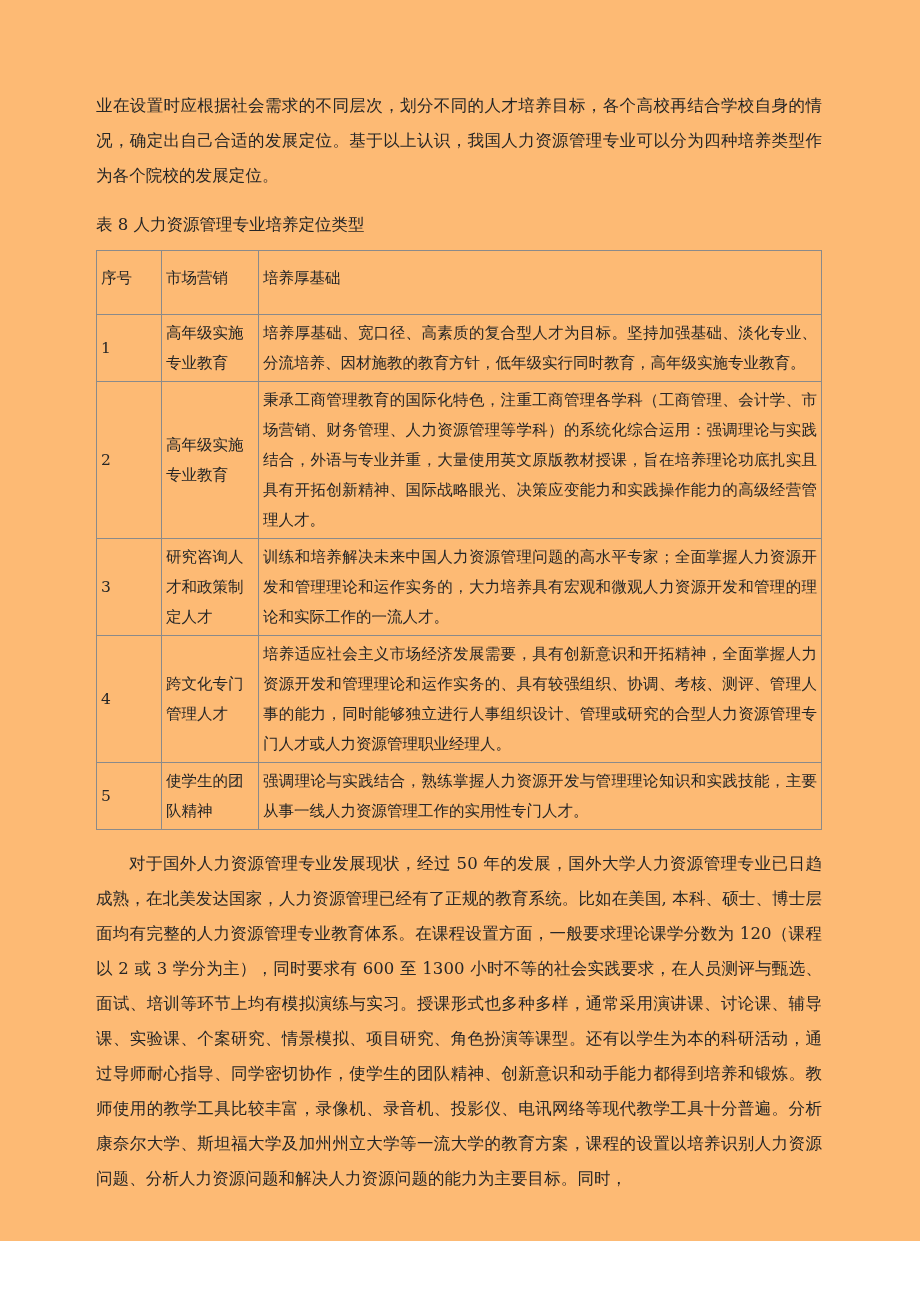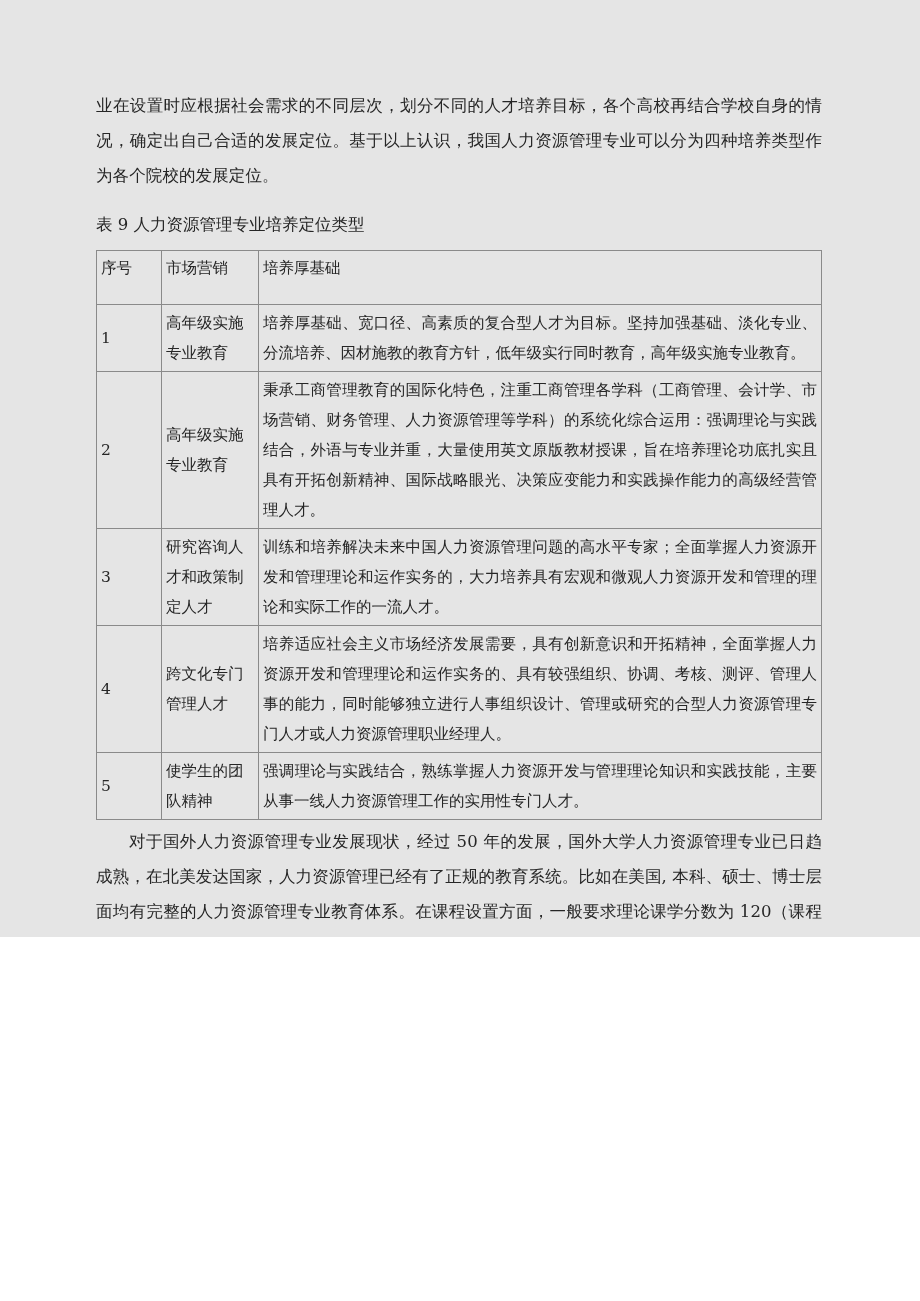--- a/index.html
+++ b/index.html
@@ -7,22 +7,22 @@
     padding: 0;
     background: #ffffff;
   }
   body {
     font-family: "DejaVu Serif", "Liberation Serif", serif;
     color: #1a1a1a;
   }
   .page {
     position: relative;
     width: 920px;
-    height: 937px;
-    background: #e5e5e5;
+    height: 1241px;
+    background: #fdba74;
     overflow: hidden;
     box-sizing: border-box;
   }
   .content {
     position: absolute;
     left: 96px;
     top: 88px;
     width: 726px;
   }
   .para {
@@ -67,41 +67,41 @@
     width: 88px;
     padding-left: 5px;
   }
   td.col-goal {
     padding-left: 6px;
     text-align: justify;
     text-justify: inter-ideograph;
   }
   thead td, tr.head td {
     vertical-align: top;
-    padding-top: 2px;
+    padding-top: 12px;
     height: 48px;
   }
   tr.head td.col-idx,
   tr.head td.col-type,
   tr.head td.col-goal {
     vertical-align: top;
   }
   .after-table {
-    margin-top: 4px;
+    margin-top: 16px;
   }
 </style>
 </head>
 <body>
 
 <div class="page">
   <div class="content">
 
     <p class="para">业在设置时应根据社会需求的不同层次，划分不同的人才培养目标，各个高校再结合学校自身的情况，确定出自己合适的发展定位。基于以上认识，我国人力资源管理专业可以分为四种培养类型作为各个院校的发展定位。</p>
 
-    <div class="table-caption">表 9 人力资源管理专业培养定位类型</div>
+    <div class="table-caption">表 8 人力资源管理专业培养定位类型</div>
 
     <table class="doc-table">
       <tbody>
         <tr class="head">
           <td class="col-idx">序号</td>
           <td class="col-type">市场营销</td>
           <td class="col-goal">培养厚基础</td>
         </tr>
         <tr>
           <td class="col-idx">1</td>

